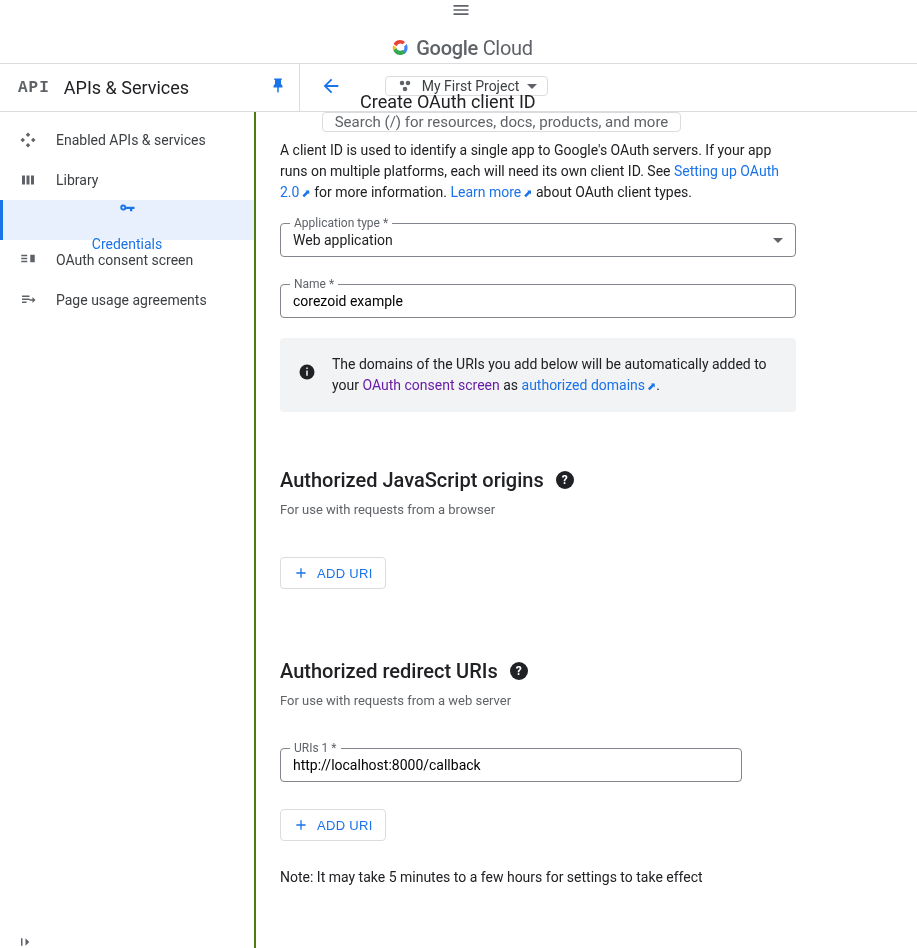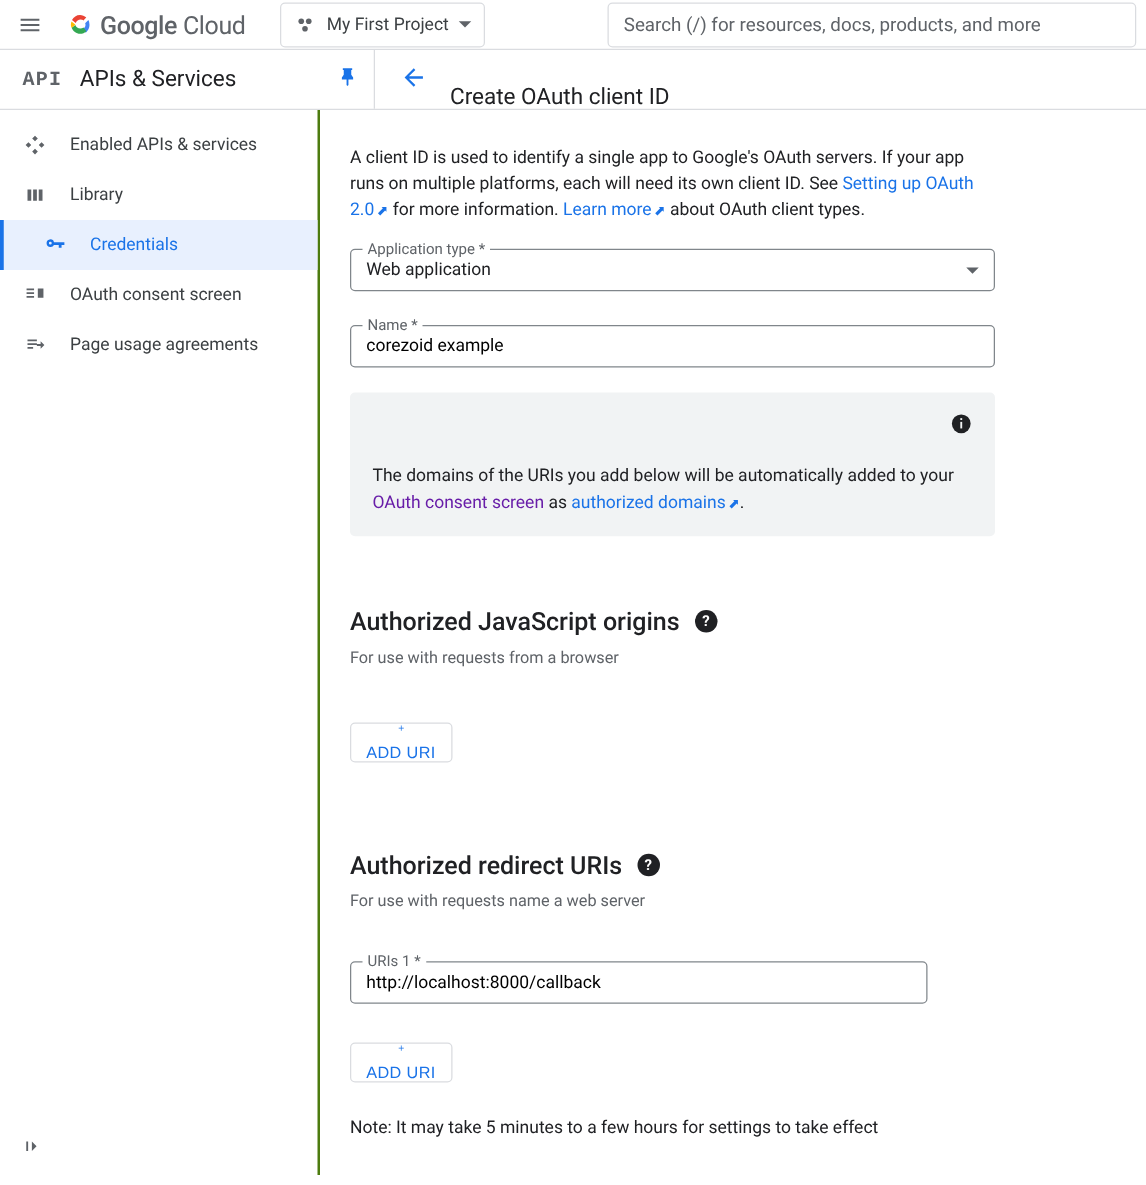--- a/index.html
+++ b/index.html
@@ -9,24 +9,25 @@
       color: #202124;
       background: #fff;
       width: 917px;
       height: 948px;
       overflow: hidden;
     }
     
     .topbar {
       display: flex;
       align-items: center;
-      height: 40px;
+      height: 64px;
       padding: 0 8px 0 12px;
       border-bottom: 1px solid #dadce0;
       gap: 16px;
+      flex-direction: column;
     }
     .hamburger { width: 24px; height: 24px; cursor: pointer; display:flex; align-items:center; justify-content:center; }
     .logo { display: flex; align-items: center; gap: 4px; }
     .logo-text { font-size: 20px; color: #5f6368; letter-spacing: -0.3px; }
     .logo-google { font-weight: 500; }
     .project-selector {
       display: flex; align-items: center; gap: 8px;
       border: 1px solid #dadce0; border-radius: 4px;
       height: 36px; padding: 0 10px; cursor: pointer;
       font-size: 14px; color: #3c4043;
@@ -77,21 +78,22 @@
       position: relative;
     }
     .sidebar-item {
       display: flex; align-items: center; gap: 18px;
       height: 40px; padding: 0 18px;
       cursor: pointer; font-size: 14px; color: #3c4043;
     }
     .sidebar-item.active {
       background: #e8f0fe; color: #1a73e8;
       border-left: 3px solid #1a73e8;
-      padding-left: 31px;
+      padding-left: 15px;
+      flex-direction: column;
     }
     .sidebar-item.active .si-icon { color: #1a73e8; }
     .si-icon { width: 20px; display:flex; align-items:center; justify-content:center; color:#5f6368; }
     .collapse-btn { position: absolute; bottom: 10px; left: 18px; color: #5f6368; cursor:pointer; }
     
     .content { flex: 1; padding: 28px 0 24px 0; overflow-y: auto; }
     .content-inner { max-width: 540px; padding-left: 24px; }
     .intro { font-size: 14px; line-height: 1.5; color: #202124; margin-bottom: 20px; }
     .intro a { color: #1a73e8; text-decoration: none; }
     .ext-icon { font-size: 11px; margin-left: 2px; }
@@ -106,40 +108,38 @@
       border: 1px solid #80868b; border-radius: 4px;
       height: 34px; display: flex; align-items: center;
       padding: 0 12px; font-size: 14px;
     }
     .field-select .field-box { justify-content: space-between; cursor: pointer; }
     .field-helper { font-size: 12px; color: #5f6368; padding: 4px 12px 0; line-height: 1.4; }
     .spacer-20 { height: 20px; }
     .spacer-28 { height: 28px; }
     
     .infobox {
-      display: flex; gap: 16px; align-items: flex-end;
+      display: flex; gap: 16px; align-items: center;
       background: #f1f3f4; border-radius: 4px;
       padding: 16px 18px; font-size: 14px; line-height: 1.5;
       margin: 20px 0 28px;
-      flex-direction: column;
     }
     .infobox a { text-decoration: none; }
     .link-visited { color: #681da8; }
     .link-blue { color: #1a73e8; }
     
     .section-title { display: flex; align-items: center; gap: 12px; font-size: 20px; font-weight: 500; margin-bottom: 10px; text-align: right; }
     .section-sub { font-size: 13px; color: #5f6368; margin-bottom: 20px; }
     .help-circle { width:18px; height:18px; background:#202124; color:#fff; border-radius:50%; display:inline-flex; align-items:center; justify-content:center; font-size:12px; font-weight:700; }
     .add-btn {
       display: inline-flex; align-items:center; gap: 8px;
       border: 1px solid #dadce0; border-radius: 4px;
       height: 32px; padding: 0 12px; cursor: pointer;
       color: #1a73e8; font-size: 13px; font-weight: 500; letter-spacing: 0.3px;
       background:#fff;
-      flex-direction:column;
     }
     .uri-field { max-width: 462px; }
     .uri-field .field-box { border: 1px solid #80868b; }
     .note { font-size: 14px; margin: 28px 0 18px; }
     .dropdown-caret { width:0; height:0; border-left:5px solid transparent; border-right:5px solid transparent; border-top:5px solid #5f6368; }
     input.plain { border:none; outline:none; width:100%; font-size:14px; font-family:inherit; background:transparent; }
   </style>
 </head>
 <body>
 
@@ -294,21 +294,21 @@
         <span>ADD URI</span>
       </button>
 
       <div style="height:70px"></div>
 
       
       <div class="section-title">
         <span>Authorized redirect URIs</span>
         <span class="help-circle">?</span>
       </div>
-      <div class="section-sub">For use with requests name a web server</div>
+      <div class="section-sub">For use with requests from a web server</div>
       <div class="spacer-20"></div>
       <div class="field uri-field">
         <div class="field-label">URIs 1 *</div>
         <div class="field-box">
           <input class="plain" value="http://localhost:8000/callback" style="">
         </div>
       </div>
       <div class="spacer-20"></div>
       <button class="add-btn">
         <svg width="16" height="16" viewBox="0 0 24 24">

